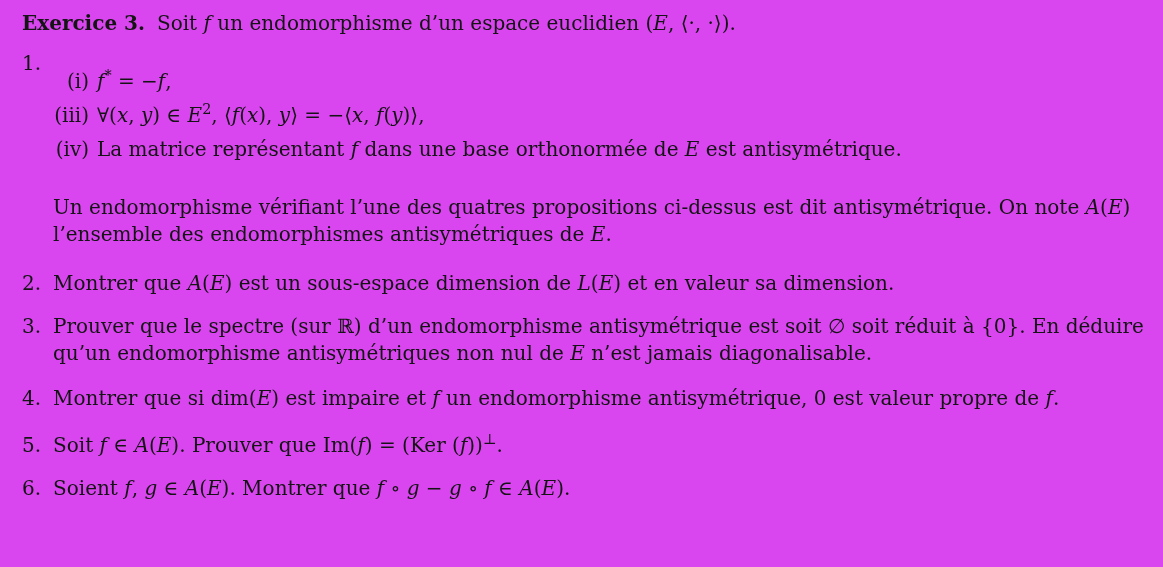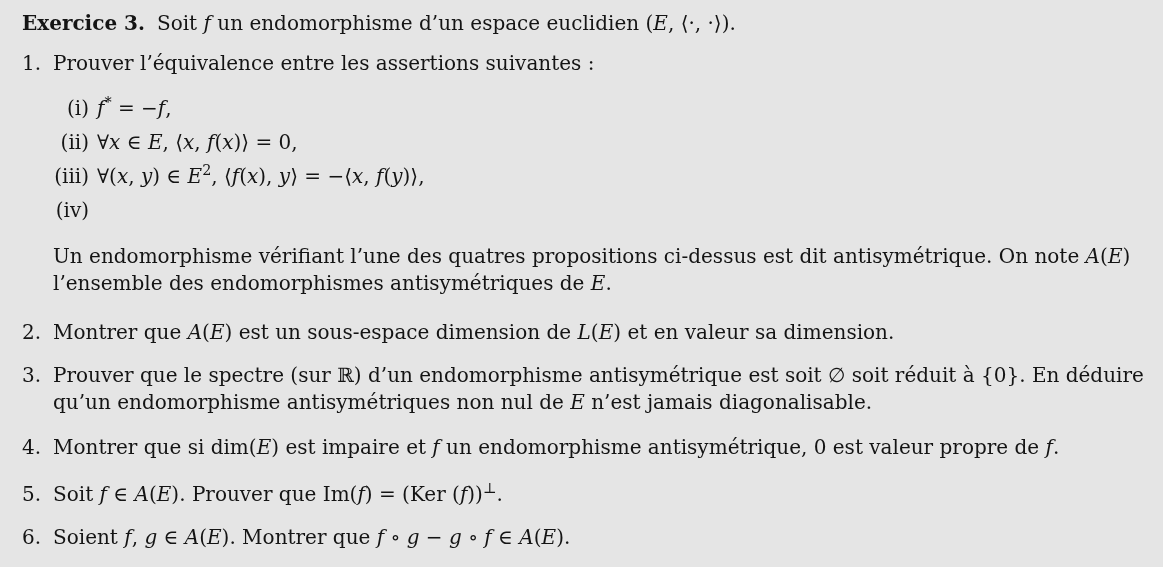--- a/index.html
+++ b/index.html
@@ -4,21 +4,21 @@
 <style>
   html, body {
     margin: 0;
     padding: 0;
     background: #ffffff;
   }
   #page {
     position: relative;
     width: 1163px;
     height: 567px;
-    background: #e5e5e5;
+    background: #d946ef;
     color: #141414;
     font-family: "DejaVu Serif", "DejaVu Sans", "Liberation Serif", serif;
     font-size: 20px;
     overflow: hidden;
     box-sizing: border-box;
     padding: 8px 20px 0 22px;
   }
   .title-line {
     line-height: 30px;
     white-space: nowrap;
@@ -50,21 +50,21 @@
     display: flex;
     line-height: 34px;
     white-space: nowrap;
   }
   .sub .slabel {
     flex: 0 0 36px;
     text-align: right;
     margin-right: 8px;
   }
   .note {
-    margin-top: 16px;
+    margin-top: 28px;
     line-height: 27px;
     white-space: nowrap;
   }
   
   #items .item:nth-child(1) { margin-top: 12px; }
   #items .item:nth-child(2) { margin-top: 22px; }
   #items .item:nth-child(3) { margin-top: 16px; }
   #items .item:nth-child(4) { margin-top: 18px; }
   #items .item:nth-child(5) { margin-top: 20px; }
   #items .item:nth-child(6) { margin-top: 16px; }
@@ -82,39 +82,35 @@
 
 <div id="page">
   <div class="title-line">
     <span class="title-label">Exercice 3.</span><span class="title-text"><span>Soit </span><span class="mi">f</span><span> un endomorphisme d’un espace euclidien (</span><span class="mi">E</span><span>, ⟨·, ·⟩).</span></span>
   </div>
 
   <div id="items">
   <div class="item">
     <span class="num">1.</span>
     <div class="body">
-      <div class="itext"><span>Prouver l’équivalence entre les assertions suivantes :</span></div>
       <div class="subs">
   <div class="sub">
     <span class="slabel">(i)</span>
     <span class="stext"><span class="mi">f</span><span class="sup">*</span><span> = −</span><span class="mi">f</span><span>,</span></span>
   </div>
 
-  <div class="sub">
-    <span class="slabel">(ii)</span>
-    <span class="stext"><span>∀</span><span class="mi">x</span><span> ∈ </span><span class="mi">E</span><span>,  ⟨</span><span class="mi">x</span><span>, </span><span class="mi">f</span><span>(</span><span class="mi">x</span><span>)⟩ = 0,</span></span>
-  </div>
 
   <div class="sub">
     <span class="slabel">(iii)</span>
     <span class="stext"><span>∀(</span><span class="mi">x</span><span>, </span><span class="mi">y</span><span>) ∈ </span><span class="mi">E</span><span class="sup">2</span><span>,  ⟨</span><span class="mi">f</span><span>(</span><span class="mi">x</span><span>), </span><span class="mi">y</span><span>⟩ = −⟨</span><span class="mi">x</span><span>, </span><span class="mi">f</span><span>(</span><span class="mi">y</span><span>)⟩,</span></span>
   </div>
 
   <div class="sub">
     <span class="slabel">(iv)</span>
+    <span class="stext"><span>La matrice représentant </span><span class="mi">f</span><span> dans une base orthonormée de </span><span class="mi">E</span><span> est antisymétrique.</span></span>
   </div>
 </div>
       <div class="note"><span>Un endomorphisme vérifiant l’une des quatres propositions ci-dessus est dit antisymétrique. On note </span><span class="cal">A</span><span>(</span><span class="mi">E</span><span>)</span><br><span>l’ensemble des endomorphismes antisymétriques de </span><span class="mi">E</span><span>.</span></div>
     </div>
   </div>
 
   <div class="item">
     <span class="num">2.</span>
     <div class="body">
       <div class="itext"><span>Montrer que </span><span class="cal">A</span><span>(</span><span class="mi">E</span><span>) est un sous-espace dimension de </span><span class="mi">L</span><span>(</span><span class="mi">E</span><span>) et en valeur sa dimension.</span></div>

